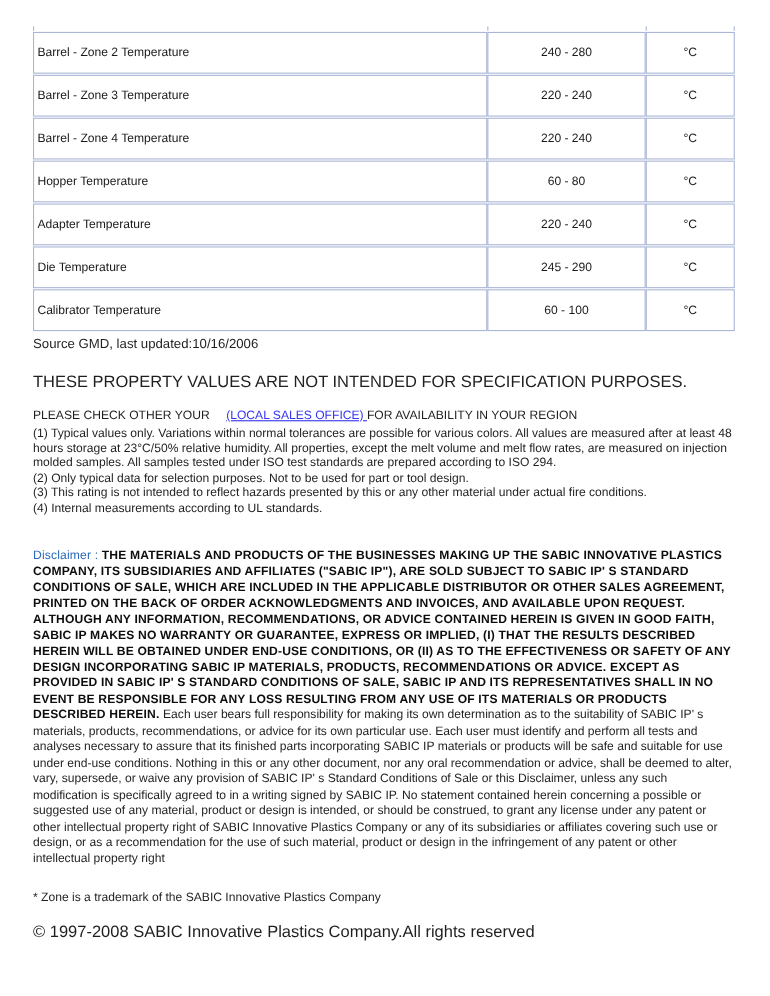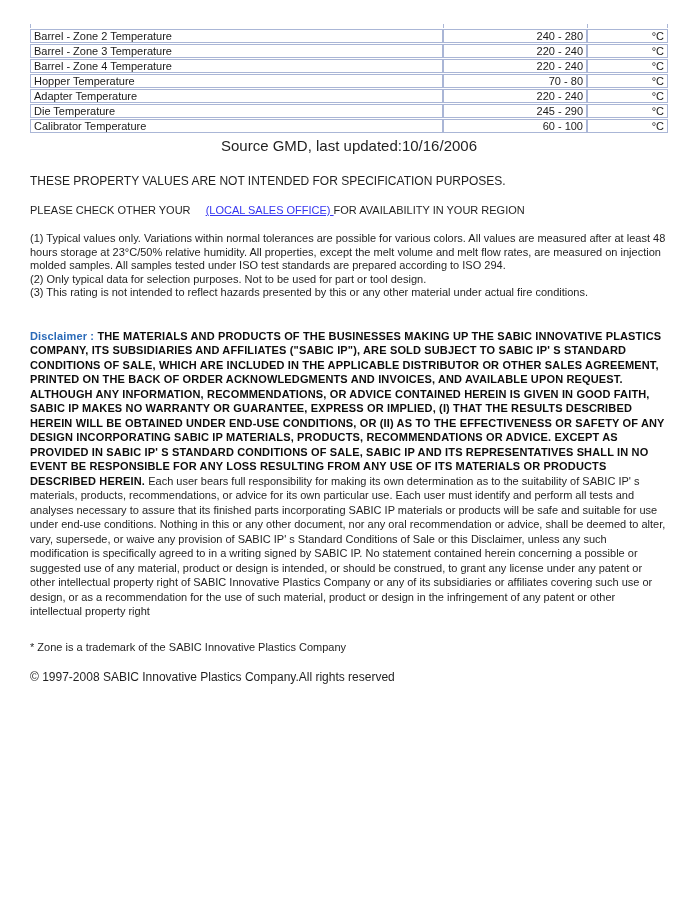--- a/index.html
+++ b/index.html
@@ -19,40 +19,40 @@
   .stub-row .c:last-child { border-right:1px solid #aab6d6; }
   .stub-c1 { width:413px; } .stub-c2 { width:144px; } .stub-c3 { width:81px; }
 
   table.props {
     width:638px; table-layout:fixed;
     border-collapse:separate; border-spacing:0 1px;
     font-size:11px; color:#1a1a1a;
   }
   table.props td {
     border:1px solid #aab6d6;
-    height:14px; padding:0 3px;
+    height:14px; padding:12px 3px;
     white-space:nowrap; overflow:hidden;
   }
-  td.val, td.unit { text-align:right; }
+  td.val, td.unit { text-align:center; }
 
-  .source { margin-top:3px; text-align:center; font-size:15px; }
+  .source { margin-top:3px; text-align:left; font-size:12px; }
 
-  .notice1 { margin-top:20px; font-size:12px; }
+  .notice1 { margin-top:20px; font-size:15px; }
   .notice2 { margin-top:16px; font-size:11px; }
   .notice2 a { color:#3535f0; text-decoration:underline;margin-left:12px; }
 
-  .footnotes { margin-top:16px; font-size:11px; line-height:13.5px; }
+  .footnotes { margin-top:4px; font-size:11px; line-height:13.5px; }
 
   .disclaimer { margin-top:29px; font-size:11px; line-height:14.5px; }
-  .disclaimer .label { color:#2a6ab8; font-weight:bold; letter-spacing:.15px; }
+  .disclaimer .label { color:#2a6ab8; font-weight:normal; letter-spacing:.15px; }
   .disclaimer .bold  { color:#0d0d0d; font-weight:bold; letter-spacing:.15px; }
   .disclaimer .body  { color:#1f1f1f; font-weight:normal; }
 
   .trademark { margin-top:22px; font-size:11px; }
-  .copyright { margin-top:17px; font-size:12px; }
+  .copyright { margin-top:17px; font-size:15px; }
 </style>
 </head>
 <body>
 
 <div class="content">
 
   <div class="stub-row">
     <div class="c stub-c1"></div>
     <div class="c stub-c2"></div>
     <div class="c stub-c3"></div>
@@ -75,21 +75,21 @@
         <td class="val">220 - 240</td>
         <td class="unit">°C</td>
       </tr>
       <tr>
         <td>Barrel - Zone 4 Temperature</td>
         <td class="val">220 - 240</td>
         <td class="unit">°C</td>
       </tr>
       <tr>
         <td>Hopper Temperature</td>
-        <td class="val">70 - 80</td>
+        <td class="val">60 - 80</td>
         <td class="unit">°C</td>
       </tr>
       <tr>
         <td>Adapter Temperature</td>
         <td class="val">220 - 240</td>
         <td class="unit">°C</td>
       </tr>
       <tr>
         <td>Die Temperature</td>
         <td class="val">245 - 290</td>
@@ -106,20 +106,21 @@
   <div class="source">Source GMD, last updated:10/16/2006</div>
 
   <div class="notice1">THESE PROPERTY VALUES ARE NOT INTENDED FOR SPECIFICATION PURPOSES.</div>
 
   <div class="notice2"><span>PLEASE CHECK OTHER YOUR </span><a href="#">(LOCAL SALES OFFICE) </a><span>FOR AVAILABILITY IN YOUR REGION</span></div>
 
   <div class="footnotes">
     <div>(1) Typical values only. Variations within normal tolerances are possible for various colors. All values are measured after at least 48 hours storage at 23°C/50% relative humidity. All properties, except the melt volume and melt flow rates, are measured on injection molded samples. All samples tested under ISO test standards are prepared according to ISO 294.</div>
     <div>(2) Only typical data for selection purposes. Not to be used for part or tool design.</div>
     <div>(3) This rating is not intended to reflect hazards presented by this or any other material under actual fire conditions.</div>
+    <div>(4) Internal measurements according to UL standards.</div>
   </div>
 
   <p class="disclaimer"><span class="label">Disclaimer : </span><span class="bold">THE MATERIALS AND PRODUCTS OF THE BUSINESSES MAKING UP THE SABIC INNOVATIVE PLASTICS COMPANY, ITS SUBSIDIARIES AND AFFILIATES ("SABIC IP"), ARE SOLD SUBJECT TO SABIC IP' S STANDARD CONDITIONS OF SALE, WHICH ARE INCLUDED IN THE APPLICABLE DISTRIBUTOR OR OTHER SALES AGREEMENT, PRINTED ON THE BACK OF ORDER ACKNOWLEDGMENTS AND INVOICES, AND AVAILABLE UPON REQUEST. ALTHOUGH ANY INFORMATION, RECOMMENDATIONS, OR ADVICE CONTAINED HEREIN IS GIVEN IN GOOD FAITH, SABIC IP MAKES NO WARRANTY OR GUARANTEE, EXPRESS OR IMPLIED, (I) THAT THE RESULTS DESCRIBED HEREIN WILL BE OBTAINED UNDER END-USE CONDITIONS, OR (II) AS TO THE EFFECTIVENESS OR SAFETY OF ANY DESIGN INCORPORATING SABIC IP MATERIALS, PRODUCTS, RECOMMENDATIONS OR ADVICE. EXCEPT AS PROVIDED IN SABIC IP' S STANDARD CONDITIONS OF SALE, SABIC IP AND ITS REPRESENTATIVES SHALL IN NO EVENT BE RESPONSIBLE FOR ANY LOSS RESULTING FROM ANY USE OF ITS MATERIALS OR PRODUCTS DESCRIBED HEREIN. </span><span class="body">Each user bears full responsibility for making its own determination as to the suitability of SABIC IP' s materials, products, recommendations, or advice for its own particular use. Each user must identify and perform all tests and analyses necessary to assure that its finished parts incorporating SABIC IP materials or products will be safe and suitable for use under end-use conditions. Nothing in this or any other document, nor any oral recommendation or advice, shall be deemed to alter, vary, supersede, or waive any provision of SABIC IP' s Standard Conditions of Sale or this Disclaimer, unless any such modification is specifically agreed to in a writing signed by SABIC IP. No statement contained herein concerning a possible or suggested use of any material, product or design is intended, or should be construed, to grant any license under any patent or other intellectual property right of SABIC Innovative Plastics Company or any of its subsidiaries or affiliates covering such use or design, or as a recommendation for the use of such material, product or design in the infringement of any patent or other intellectual property right</span></p>
 
   <div class="trademark">* Zone is a trademark of the SABIC Innovative Plastics Company</div>
 
   <div class="copyright">© 1997-2008 SABIC Innovative Plastics Company.All rights reserved</div>
 
 </div>
 

